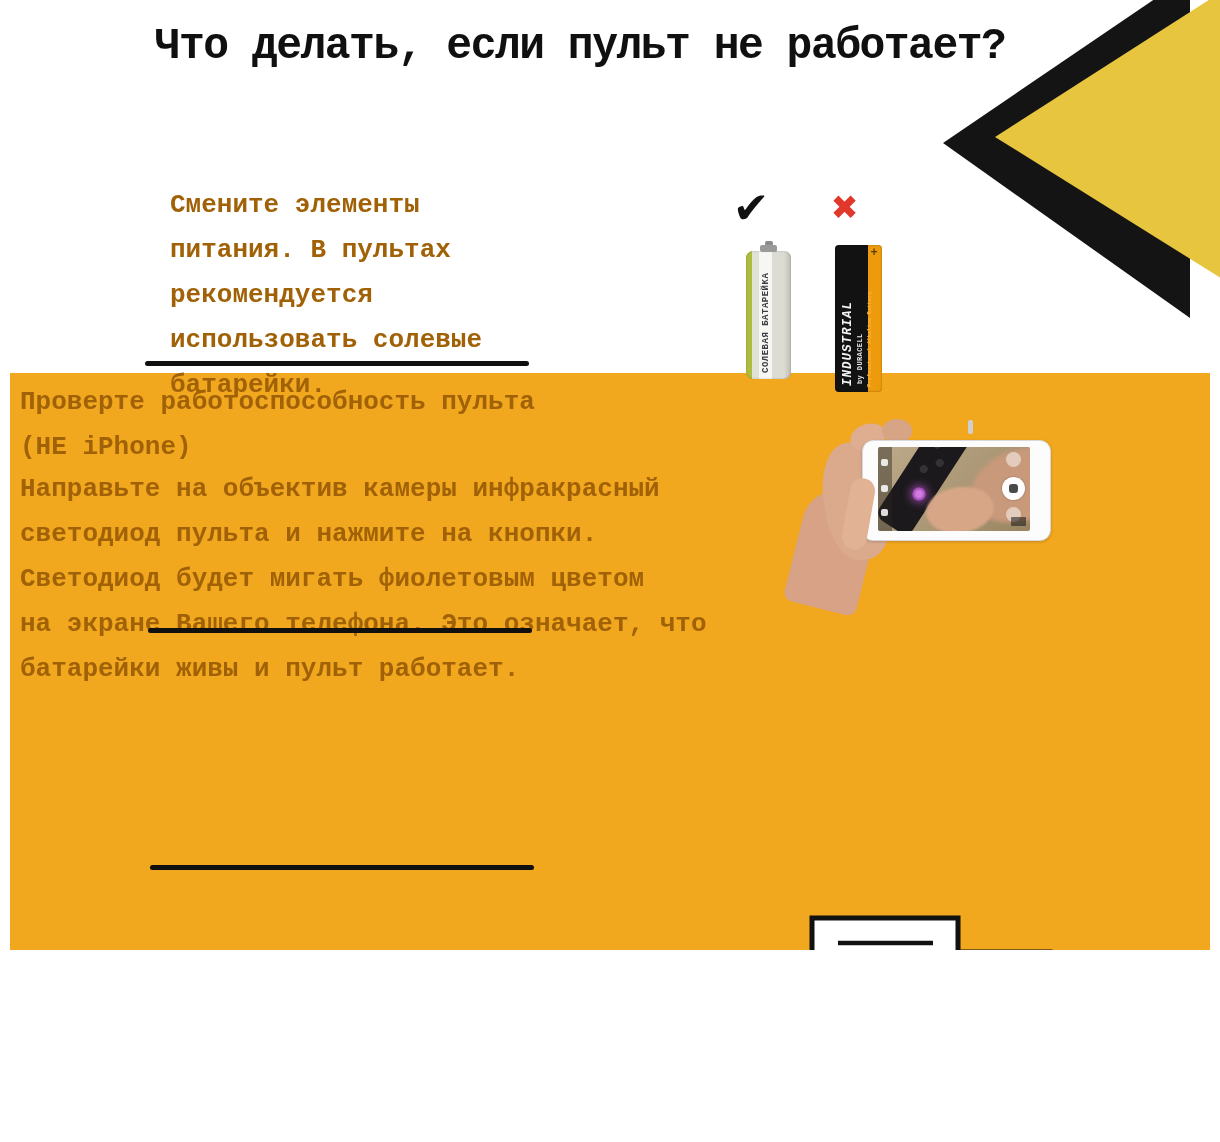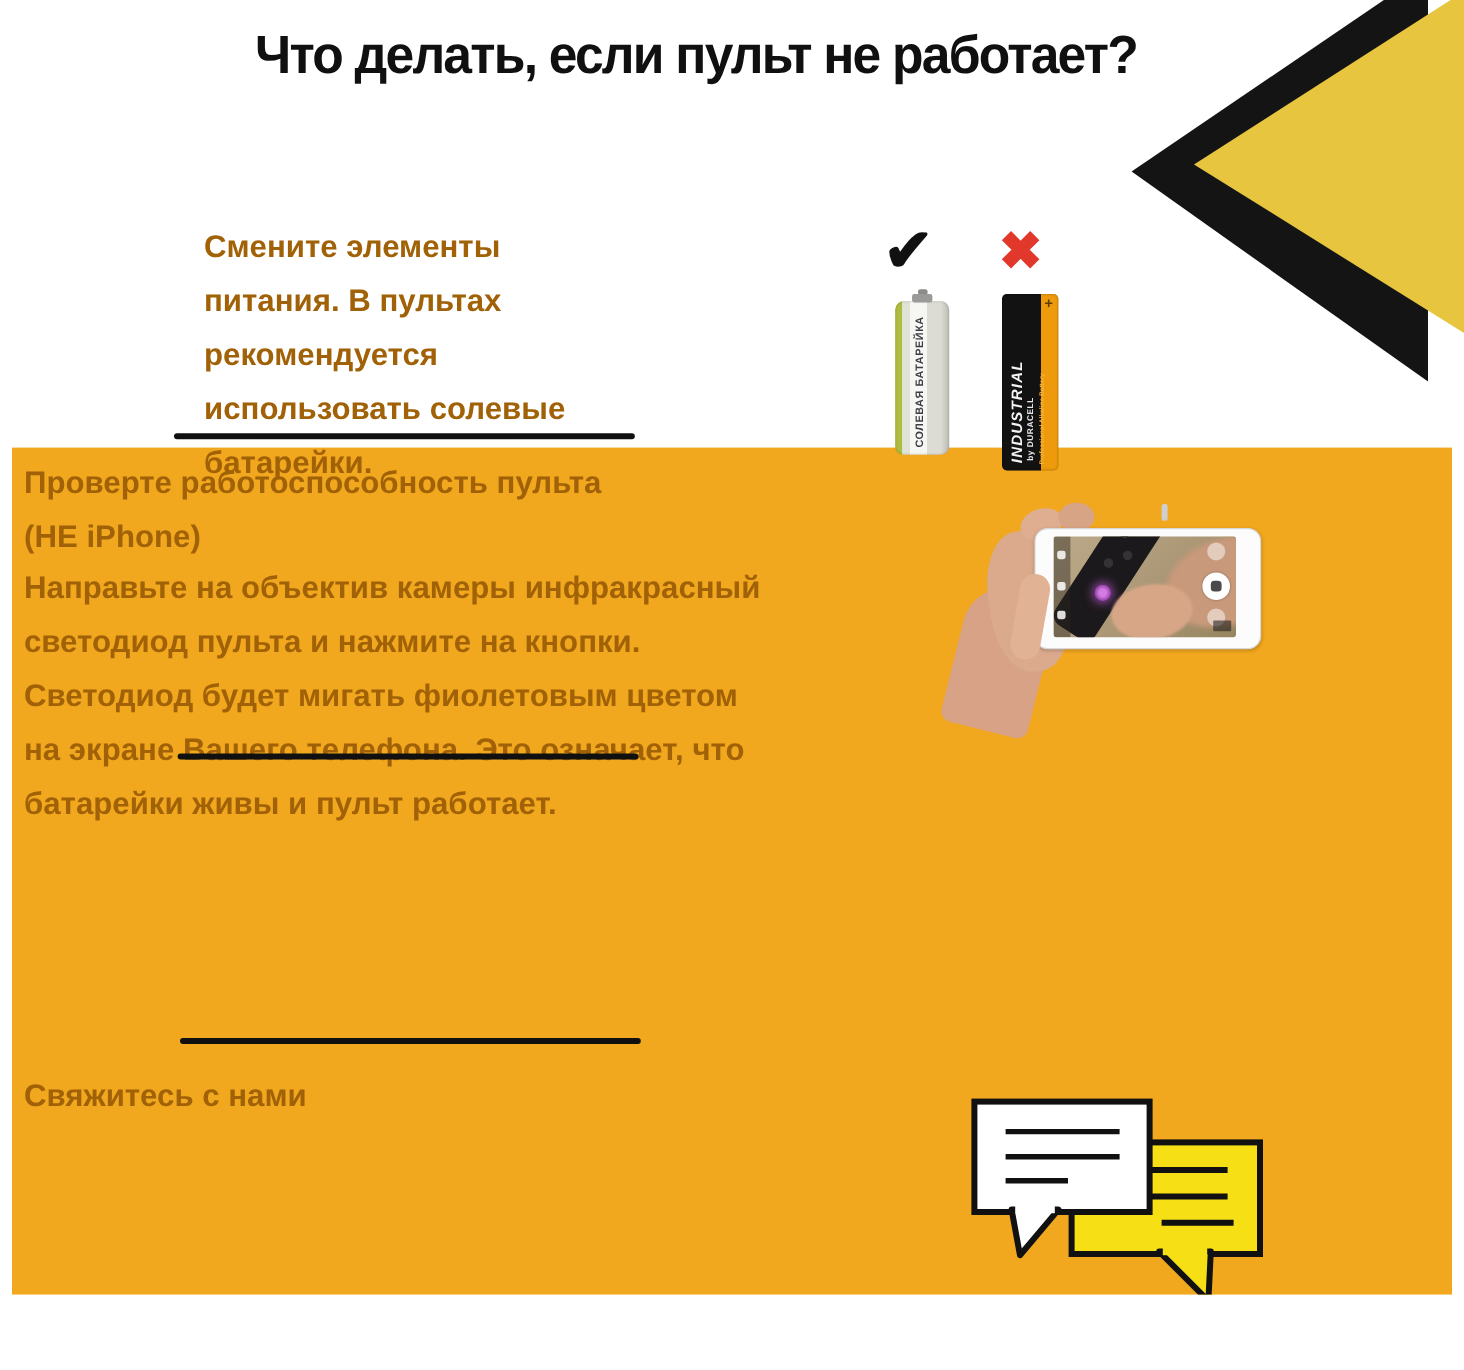--- a/index.html
+++ b/index.html
@@ -4,22 +4,22 @@
 <style>
   :root{
     --block-yellow:#F1A71E;
     --corner-yellow:#E7C53E;
     --bubble-yellow:#F6DF15;
     --cross-red:#E2372B;
     --text-black:#161616;
   }
   html,body{margin:0;padding:0;background:#ffffff;}
   .canvas{
-    position:relative;width:1220px;height:1079px;background:#ffffff;
-    overflow:hidden;font-family:Liberation Sans, sans-serif;color:var(--text-black);
+    position:relative;width:1220px;height:950px;background:#ffffff;
+    overflow:hidden;font-family:Liberation Mono, monospace;color:var(--text-black);
   }
   .abs{position:absolute;}
   .title{
     left:140px;top:22px;width:880px;text-align:center;
     font-size:43px;font-weight:700;letter-spacing:-1.5px;color:#101010;
     transform:scaleY(1.04);
   }
   .block-text{
     font-weight:700;font-size:26px;line-height:45px;text-align:left;
     white-space:pre-line;color:#a16207;
@@ -161,21 +161,20 @@
       <div class="chip"></div>
     </div>
     <div class="thumb"></div>
   </div>
 
   <div class="abs divider divider-2"></div>
 
 
   <div class="abs divider divider-3"></div>
 
-  <div class="abs block-text contact-heading">Свяжитесь с нами</div>
 
   <svg class="abs bubbles-svg" viewBox="0 0 270 195">
     <g>
       <rect x="98" y="52" width="157" height="93" fill="#F6DF15" stroke="#111" stroke-width="5"></rect>
       <polygon points="171,143 212,184 214,143" fill="#F6DF15" stroke="#111" stroke-width="5" stroke-linejoin="round"></polygon>
       <rect x="174" y="140" width="37" height="6" fill="#F6DF15"></rect>
       <line x1="165" y1="75" x2="228" y2="75" stroke="#111" stroke-width="5"></line>
       <line x1="165" y1="97" x2="228" y2="97" stroke="#111" stroke-width="5"></line>
       <line x1="173" y1="119" x2="233" y2="119" stroke="#111" stroke-width="5"></line>
     </g>

